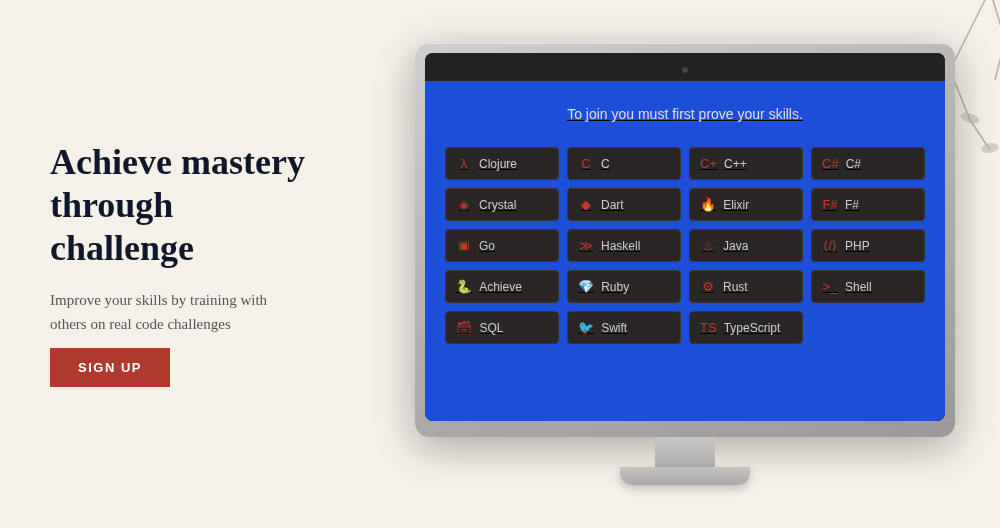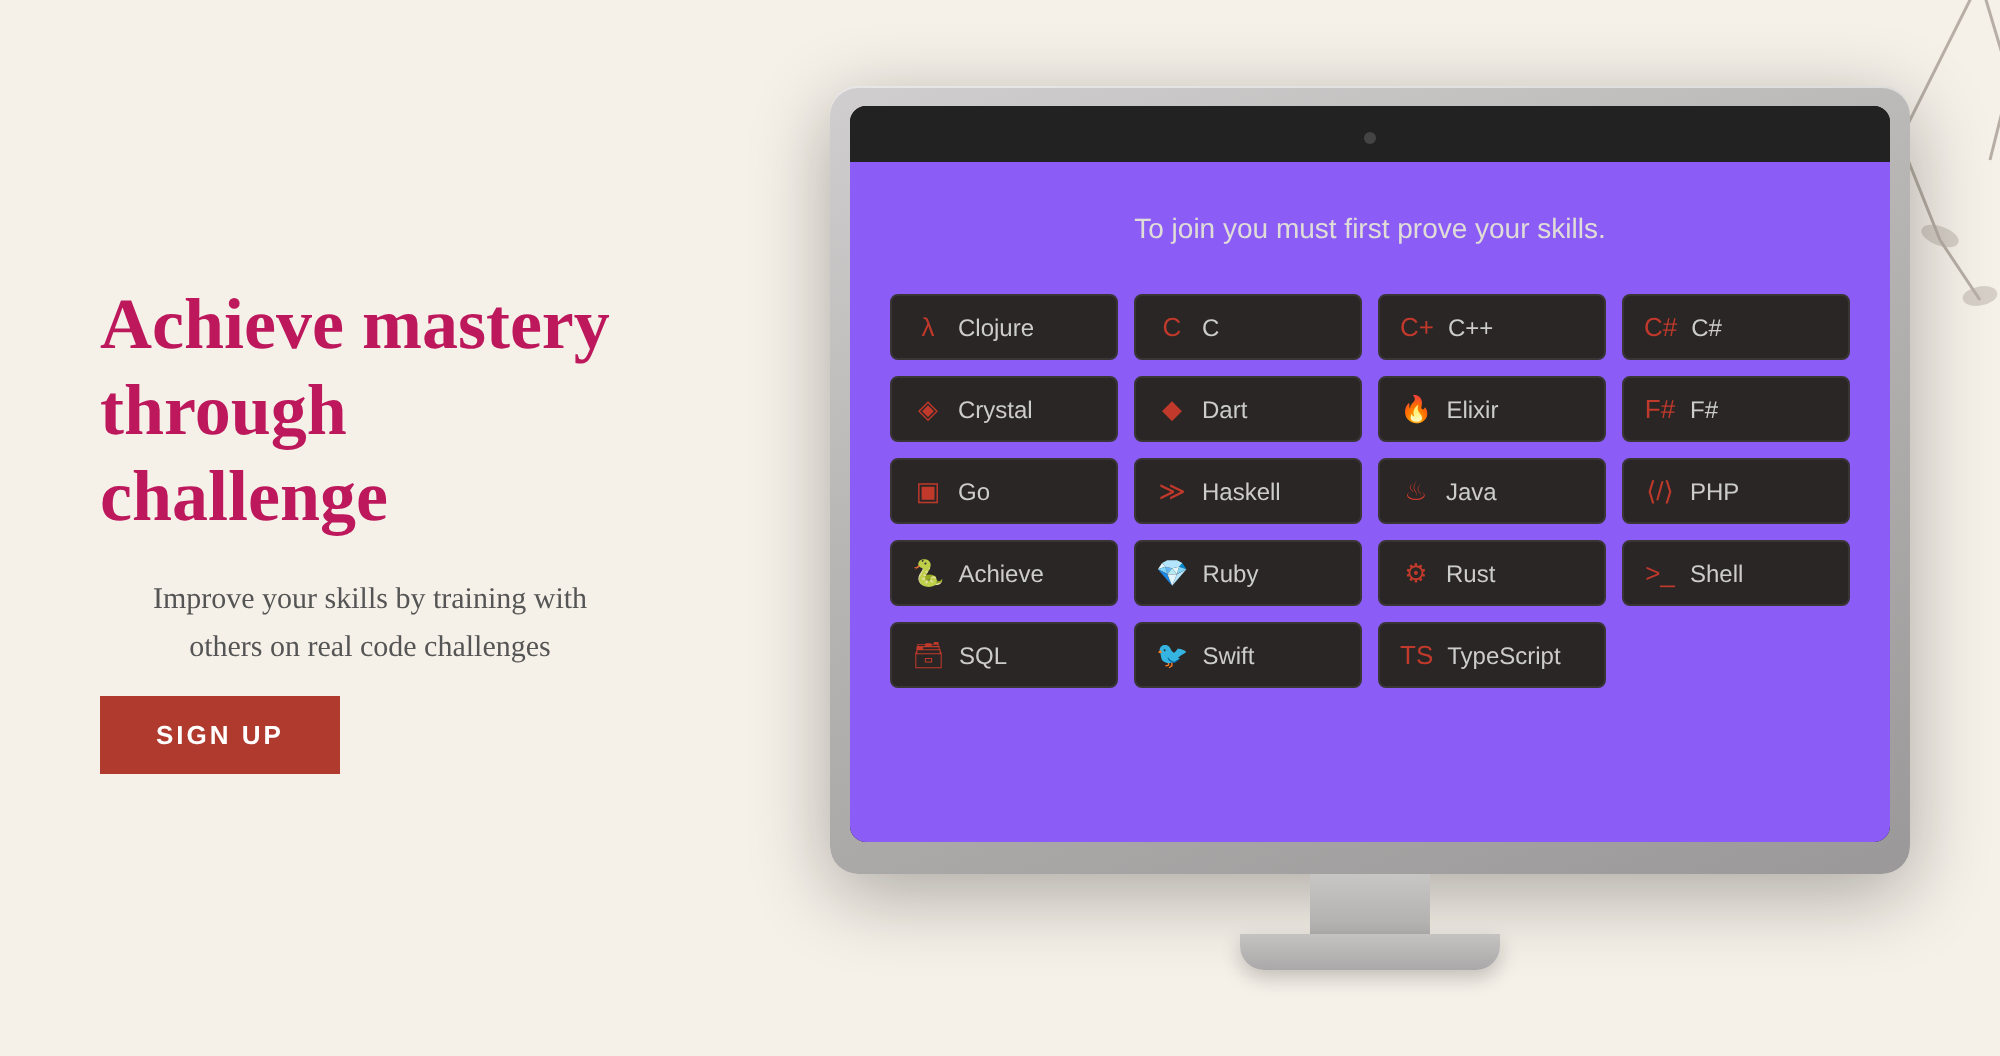--- a/index.html
+++ b/index.html
@@ -22,31 +22,30 @@
       display: flex;
       flex-direction: column;
       justify-content: center;
       position: relative;
       z-index: 1;
     }
 
     .headline {
       font-size: 36px;
       font-weight: 700;
-      color: #be185d;
+      color: #0f172a;
       line-height: 1.2;
       margin-bottom: 18px;
       font-family: 'Georgia', serif;
     }
 
     .subtitle {
       font-size: 15px;
       color: #555;
       line-height: 1.6;
-      text-align: center;
       margin-bottom: 12px;
     }
 
     .signup-btn {
       display: inline-block;
       background: #b03a2e;
       color: #fff;
       border: none;
       padding: 12px 28px;
       font-size: 13px;
@@ -99,23 +98,24 @@
 
     .camera-dot {
       width: 6px;
       height: 6px;
       background: #444;
       border-radius: 50%;
       display: inline-block;
     }
 
     .monitor-screen {
-      background: #8b5cf6;
+      background: #1d4ed8;
       padding: 22px 20px 22px;
       min-height: 340px;
+      text-decoration: underline;
     }
 
     .screen-title {
       text-align: center;
       color: #e0ddd8;
       font-size: 14px;
       line-height: 1.6;
       margin-bottom: 22px;
       font-family: Arial, sans-serif;
     }

